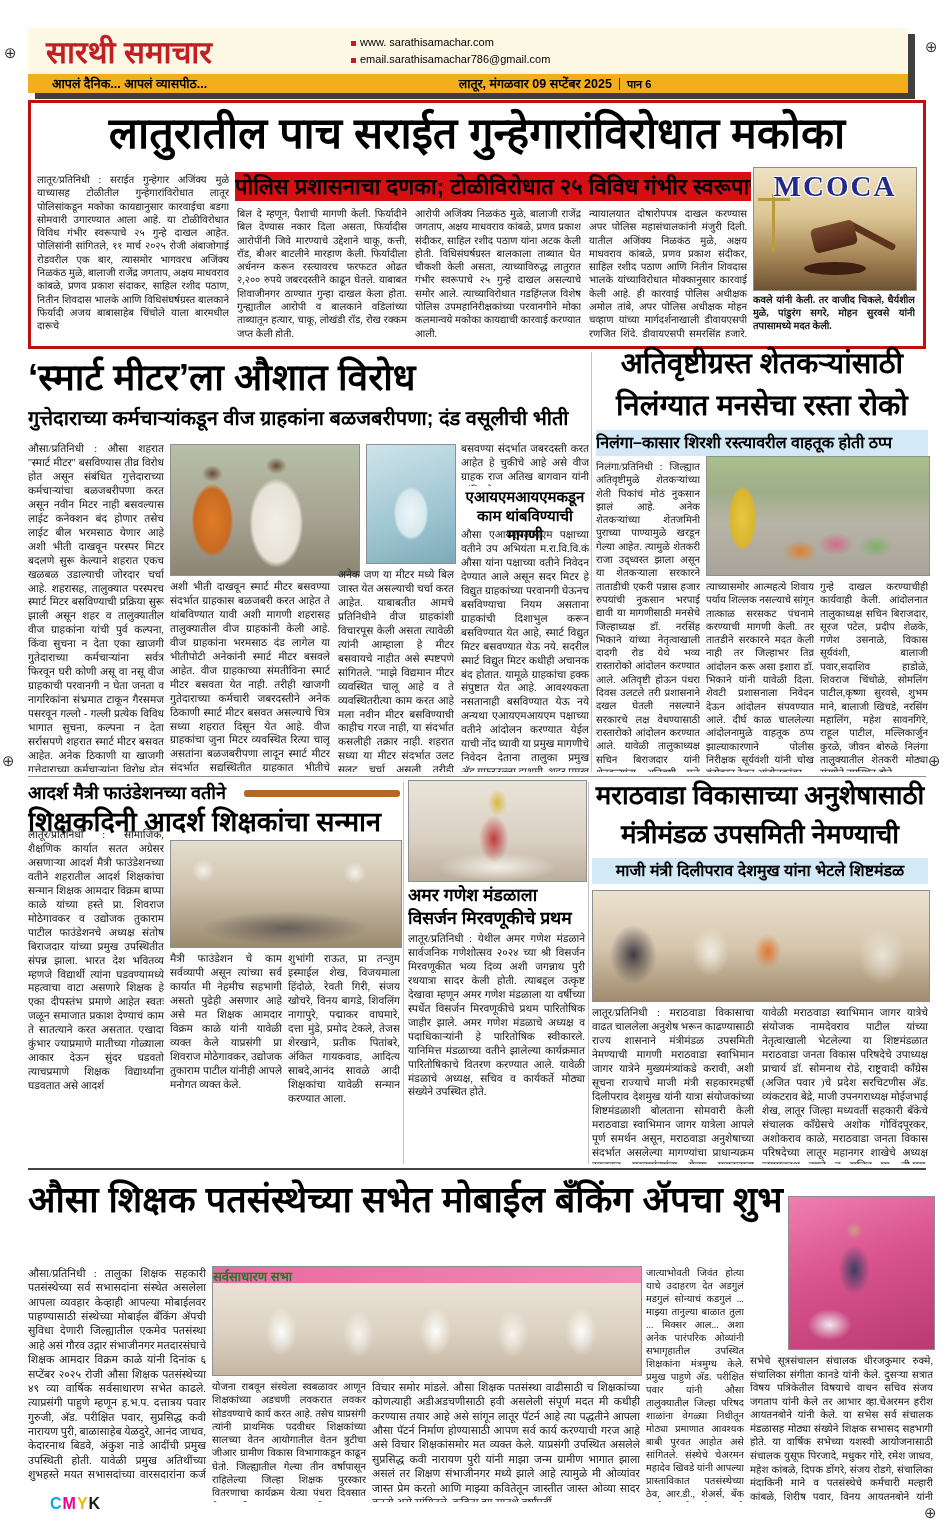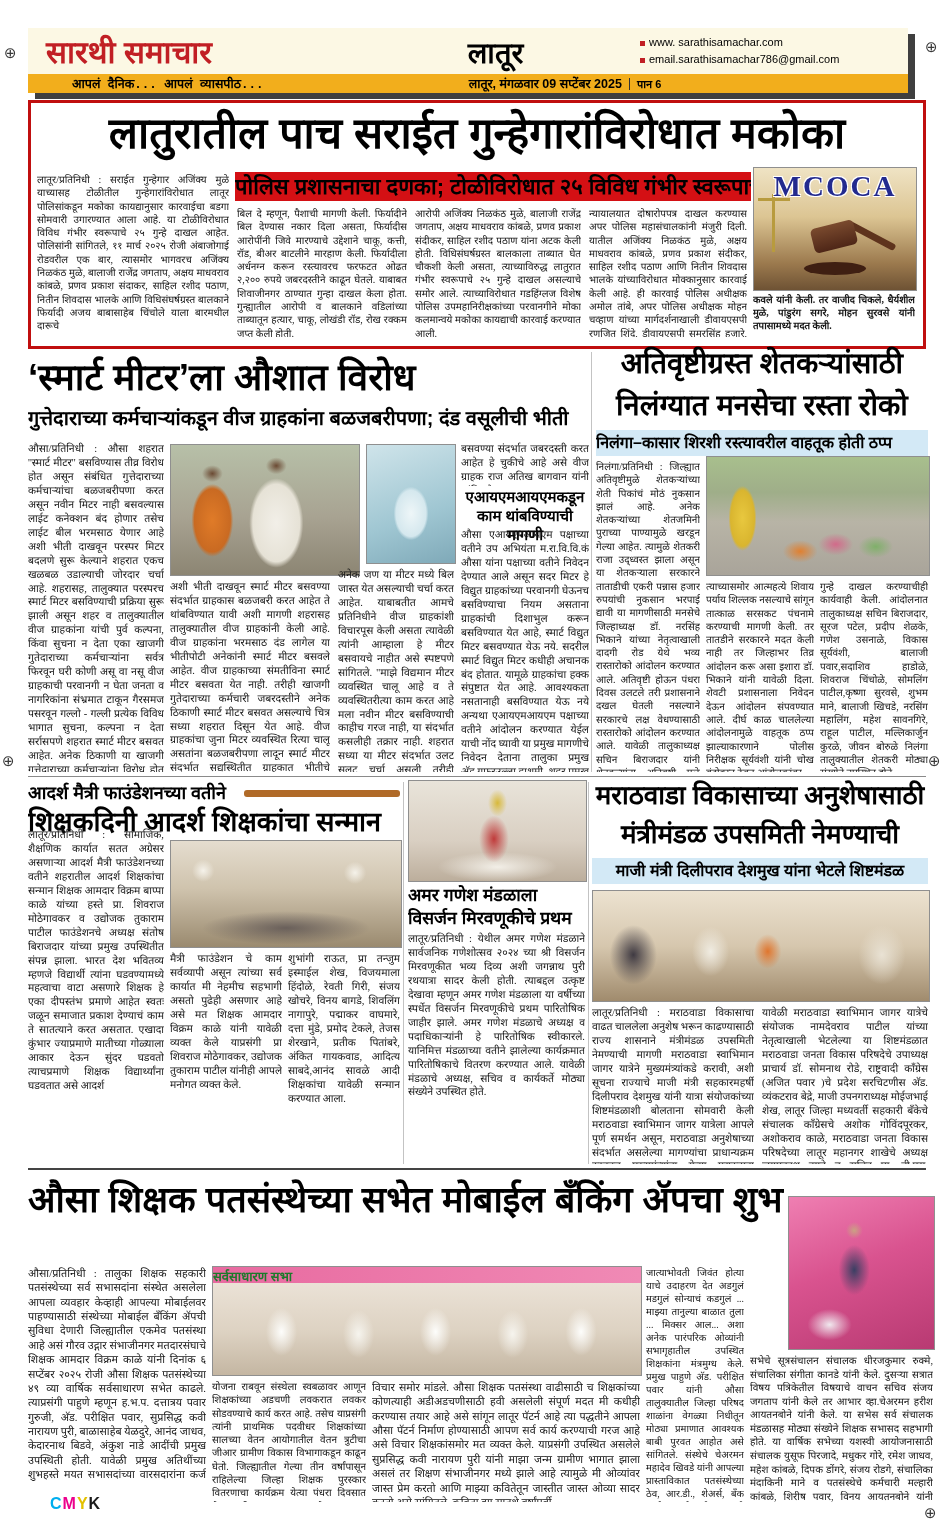--- a/index.html
+++ b/index.html
@@ -17,21 +17,21 @@
 
   
   #mastheadWrap{position:absolute;left:28px;top:28px;width:880px;box-shadow:7px 6px 0 #3f3f3f;}
   #mastheadTop{height:46px;background:#fcf8e4;display:flex;align-items:center;}
   #logo{font-size:31px;font-weight:bold;color:#c11f24;padding-left:18px;width:305px;white-space:nowrap;overflow:hidden;}
   #edition{font-size:29px;font-weight:bold;flex:1;text-align:center;white-space:nowrap;}
   #contact{width:262px;font-size:11px;line-height:1.55;padding-right:6px;font-family:Liberation Sans, sans-serif;}
   .bullet{display:inline-block;width:5px;height:5px;background:#c11f24;margin-right:4px;vertical-align:middle;}
   #mastheadBar{height:19px;background:#f2ae1c;display:flex;align-items:center;font-weight:bold;font-size:12.5px;
                font-family:"Liberation Sans",sans-serif;}
-  #tagline{padding-left:44px;width:270px;white-space:nowrap;overflow:hidden;font-family:Liberation Mono, monospace;}
+  #tagline{padding-left:24px;width:270px;white-space:nowrap;overflow:hidden;}
   #datelineWrap{flex:1;text-align:center;white-space:nowrap;overflow:hidden;}
   #pageLabel{border-left:1px solid #333;margin-left:7px;padding-left:7px;font-size:11px;}
 
   
   #leadBox{position:absolute;left:28px;top:100px;width:892px;height:243px;border:3px solid #c00f0f;background:#fff;}
   #leadHeadline{position:absolute;left:0;top:0;width:100%;text-align:center;font-size:43px;font-weight:900;
                 white-space:nowrap;overflow:hidden;line-height:1.4;}
   #leadStand{position:absolute;left:204px;top:69px;width:516px;height:29px;background:#d41014;color:#000000;
              font-size:22px;font-weight:bold;text-align:center;line-height:29px;white-space:nowrap;overflow:hidden;}
   #leadCol1{left:6px;top:70px;width:192px;height:164px;font-size:10px;}
@@ -156,21 +156,20 @@
   <div class="cmyk" style="left:52px;top:42px">
     <span class="c">C</span><span class="m">M</span><span class="y">Y</span><span class="k">K</span>
   </div>
   <div class="cmyk" style="left:50px;top:1495px;font-size:16px">
     <span class="c">C</span><span class="m">M</span><span class="y">Y</span><span class="k">K</span>
   </div>
 
   <div id="mastheadWrap">
     <div id="mastheadTop">
       <div id="logo" class="sans">सारथी समाचार</div>
-      <div id="edition" class="sans">लातूर</div>
       <div id="contact">
         <div><span class="bullet"></span><span>www. sarathisamachar.com</span></div>
         <div><span class="bullet"></span><span>email.sarathisamachar786@gmail.com</span></div>
       </div>
     </div>
     <div id="mastheadBar">
       <div id="tagline">आपलं दैनिक... आपलं व्यासपीठ...</div>
       <div id="datelineWrap">
         <span>लातूर, मंगळवार 09 सप्टेंबर 2025</span><span id="pageLabel">पान 6</span>
       </div>

